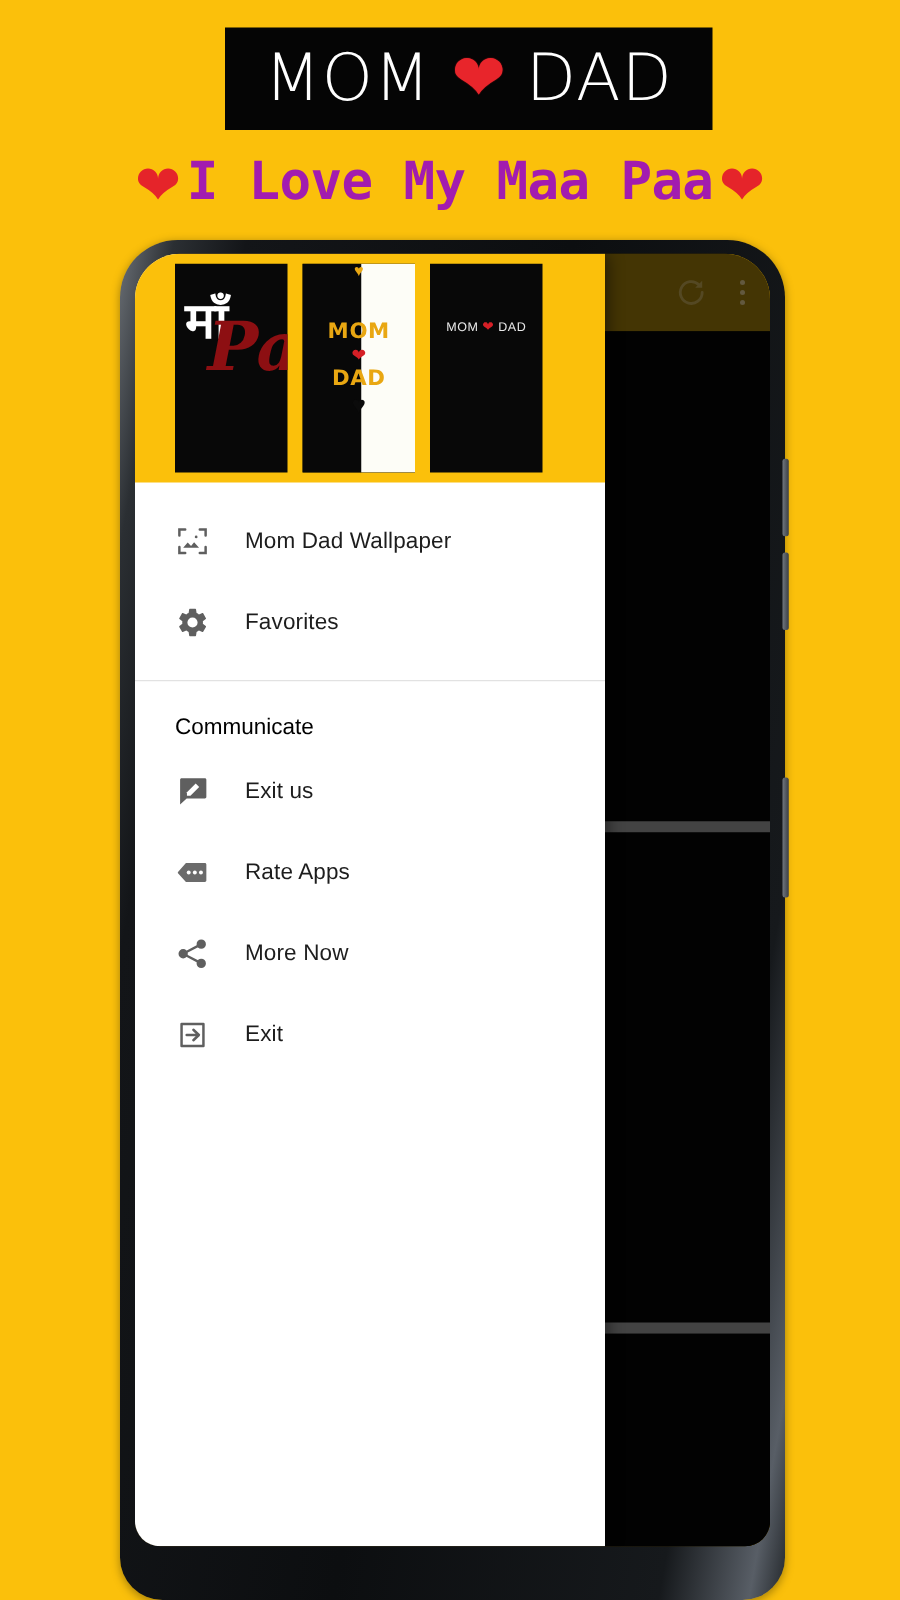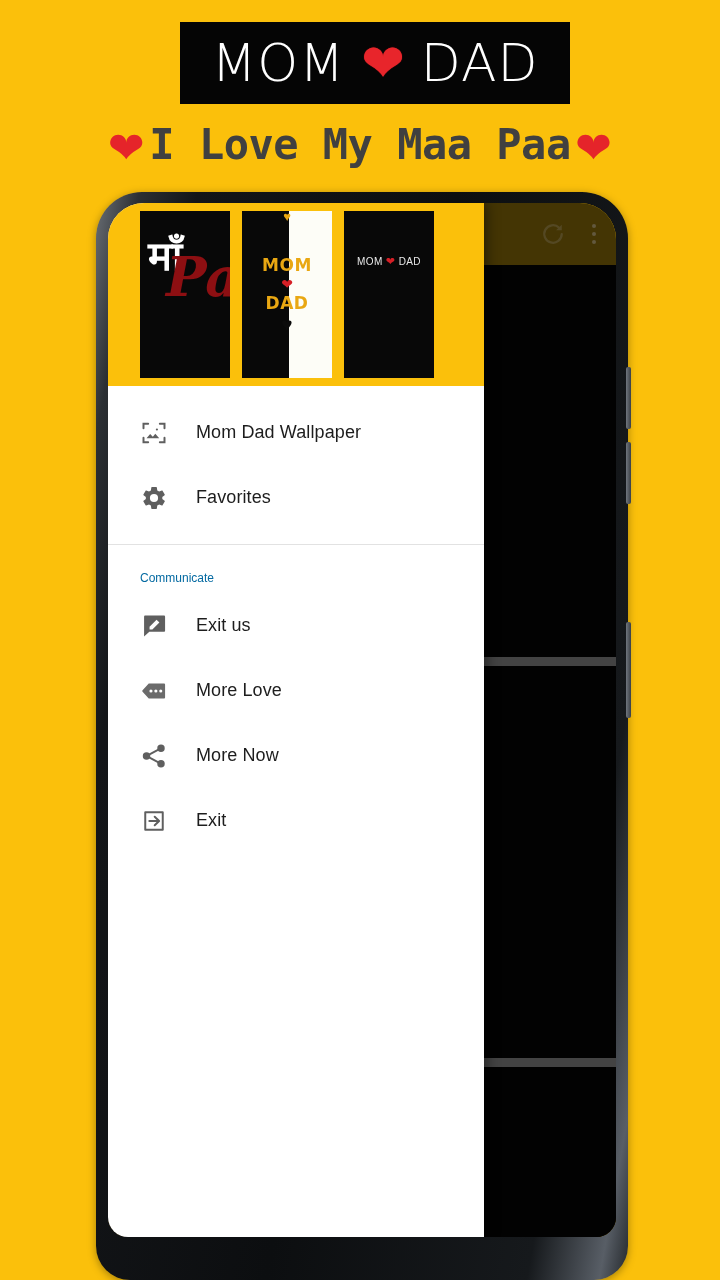--- a/index.html
+++ b/index.html
@@ -35,21 +35,21 @@
   
   #tagline{
     position:absolute; left:0; top:120px; width:720px;
     text-align:center;
     white-space:nowrap;
   }
   #tagline .tag-heart{
     font-size:44px; color:#E5242A; vertical-align:-4px;
   }
   #tagline .tag-text{
-    font-size:42px; font-weight:bold; color:#404040; letter-spacing:-0.5px;
+    font-size:42px; font-weight:bold; color:#a21caf; letter-spacing:-0.5px;
     font-family:"DejaVu Sans Mono","Liberation Sans",sans-serif;
   }
 
   
   #phone{
     position:absolute; left:96px; top:192px; width:532px; height:1088px;
     border-radius:46px 46px 34px 34px;
     background:linear-gradient(100deg,#6b7076 0%,#2b2f33 6%,#131518 14%,#0c0e10 50%,#16191c 86%,#585e66 96%,#24282c 100%);
     padding:11px 12px 0 12px;
     box-shadow:0 2px 8px rgba(0,0,0,.35);
@@ -158,21 +158,21 @@
     display:flex; align-items:center; justify-content:center;
     color:#5f5f5f;
   }
   .drawer-item .lbl{
     font-size:18px; color:#1d1d1d; letter-spacing:.1px;
   }
   #drawer-divider{
     height:1px; background:#e2e2e2; margin:14px 0 0 0; width:100%;
   }
   #section-communicate{
-    padding:26px 0 8px 32px; font-size:12px; color:#0369a1;
+    padding:26px 0 8px 32px; font-size:18px; color:#000000;
   }
 
   svg{ display:block; }
 </style>
 </head>
 <body>
 
 <div id="promo-banner">
   <span class="banner-word">MOM</span>
   <span class="banner-heart">❤</span>
@@ -305,21 +305,21 @@
 
         <div class="drawer-item">
           <span class="ico">
             <svg viewBox="0 0 24 24" width="28" height="28" fill="#6b6b6b">
               <path d="M7.5 5.5h13c.55 0 1 .45 1 1v11c0 .55-.45 1-1 1h-13L2.2 12.6a.8.8 0 0 1 0-1.2z"></path>
               <circle cx="9.4" cy="12" r="1.35" fill="#fff"></circle>
               <circle cx="13.6" cy="12" r="1.35" fill="#fff"></circle>
               <circle cx="17.8" cy="12" r="1.35" fill="#fff"></circle>
             </svg>
           </span>
-          <span class="lbl">More Love</span>
+          <span class="lbl">Rate Apps</span>
         </div>
 
         <div class="drawer-item">
           <span class="ico">
             <svg viewBox="0 0 24 24" width="28" height="28" fill="none" stroke="#5f5f5f" stroke-width="1.6">
               <circle cx="18" cy="5.4" r="2.4" fill="#5f5f5f"></circle>
               <circle cx="5.6" cy="12" r="2.4" fill="#5f5f5f"></circle>
               <circle cx="18" cy="18.6" r="2.4" fill="#5f5f5f"></circle>
               <path d="M7.8 10.8l8-4.2M7.8 13.2l8 4.2"></path>
             </svg>

